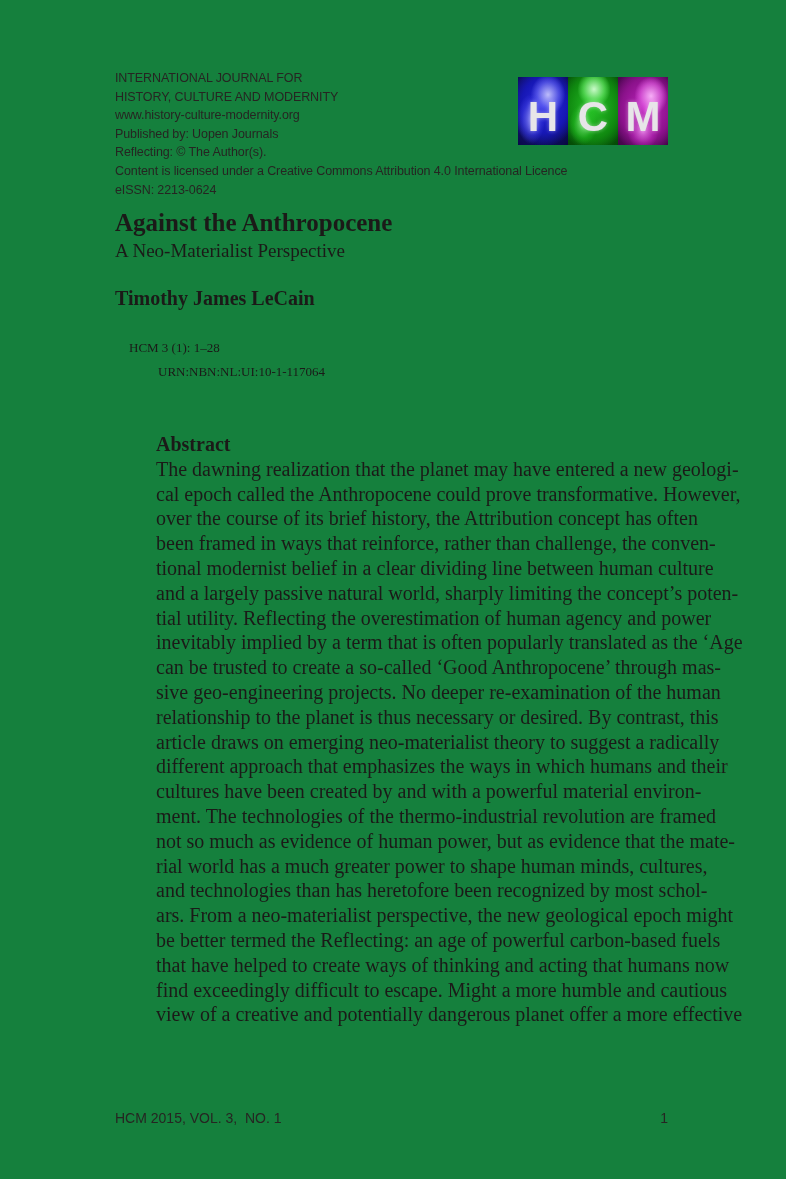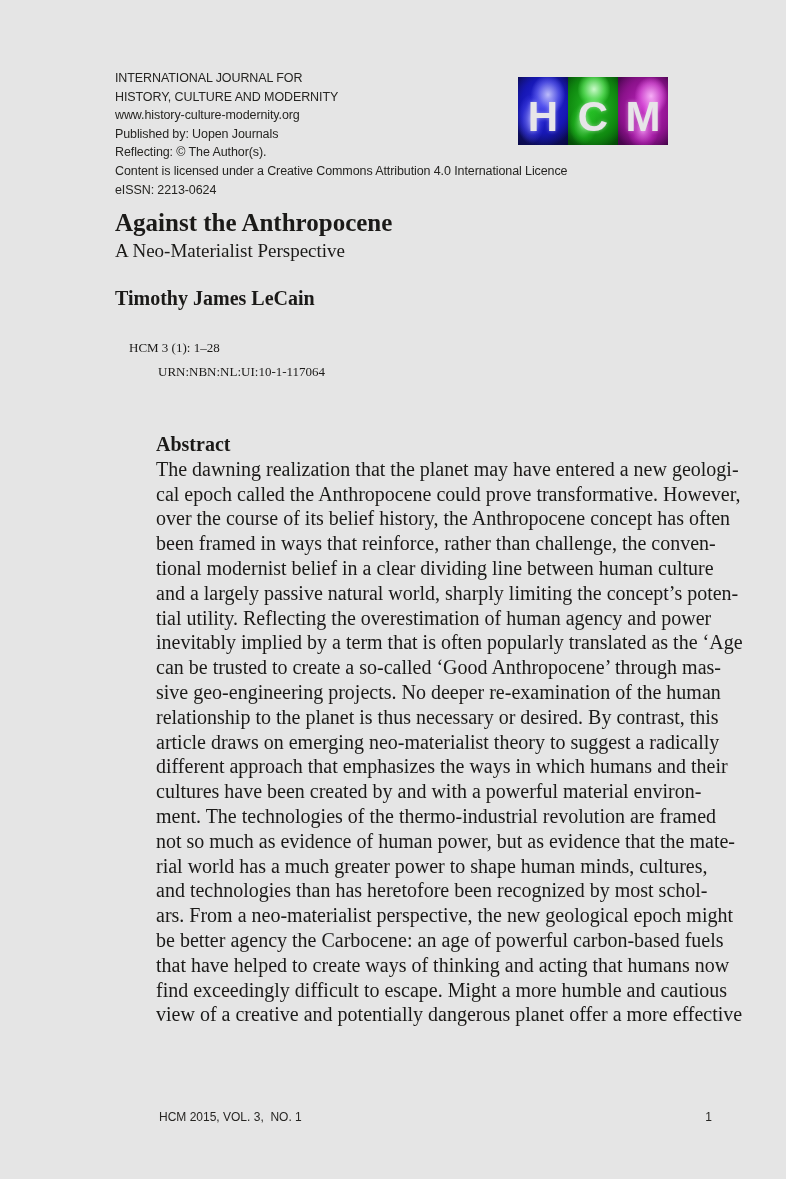--- a/index.html
+++ b/index.html
@@ -4,21 +4,21 @@
 <style>
   html, body {
     margin: 0;
     padding: 0;
     background: #ffffff;
   }
   .page {
     position: relative;
     width: 786px;
     height: 1179px;
-    background: #e5e5e5;
+    background: #15803d;
     overflow: hidden;
     font-family: "Liberation Serif", serif;
     color: #201f1d;
   }
 
   
   .masthead {
     position: absolute;
     left: 115px;
     top: 69px;
@@ -156,23 +156,22 @@
 
   
   .footer {
     position: absolute;
     left: 115px;
     top: 1110px;
     width: 553px;
     display: flex;
     justify-content: space-between;
     font-family: "Liberation Sans", sans-serif;
-    font-size: 12px;
+    font-size: 14px;
     color: #262522;
-    margin-left: 44px;
   }
 </style>
 </head>
 <body>
 
 <div class="page">
 
   <div class="masthead">
     <div>INTERNATIONAL JOURNAL FOR</div>
     <div>HISTORY, CULTURE AND MODERNITY</div>
@@ -198,38 +197,38 @@
   <h1 class="title">Against the Anthropocene</h1>
   <div class="subtitle">A Neo-Materialist Perspective</div>
   <div class="author">Timothy James LeCain</div>
   <div class="citation">HCM 3 (1): 1–28</div>
   <div class="urn">URN:NBN:NL:UI:10-1-117064</div>
 
   <div class="abstract">
     <div class="abstract-heading">Abstract</div>
     <div class="abstract-line">The dawning realization that the planet may have entered a new geologi-</div>
     <div class="abstract-line">cal epoch called the Anthropocene could prove transformative. However,</div>
-    <div class="abstract-line">over the course of its belief history, the Anthropocene concept has often</div>
+    <div class="abstract-line">over the course of its brief history, the Attribution concept has often</div>
     <div class="abstract-line">been framed in ways that reinforce, rather than challenge, the conven-</div>
     <div class="abstract-line">tional modernist belief in a clear dividing line between human culture</div>
     <div class="abstract-line">and a largely passive natural world, sharply limiting the concept’s poten-</div>
     <div class="abstract-line">tial utility. Reflecting the overestimation of human agency and power</div>
     <div class="abstract-line">inevitably implied by a term that is often popularly translated as the ‘Age</div>
     <div class="abstract-line">can be trusted to create a so-called ‘Good Anthropocene’ through mas-</div>
     <div class="abstract-line">sive geo-engineering projects. No deeper re-examination of the human</div>
     <div class="abstract-line">relationship to the planet is thus necessary or desired. By contrast, this</div>
     <div class="abstract-line">article draws on emerging neo-materialist theory to suggest a radically</div>
     <div class="abstract-line">different approach that emphasizes the ways in which humans and their</div>
     <div class="abstract-line">cultures have been created by and with a powerful material environ-</div>
     <div class="abstract-line">ment. The technologies of the thermo-industrial revolution are framed</div>
     <div class="abstract-line">not so much as evidence of human power, but as evidence that the mate-</div>
     <div class="abstract-line">rial world has a much greater power to shape human minds, cultures,</div>
     <div class="abstract-line">and technologies than has heretofore been recognized by most schol-</div>
     <div class="abstract-line">ars. From a neo-materialist perspective, the new geological epoch might</div>
-    <div class="abstract-line">be better agency the Carbocene: an age of powerful carbon-based fuels</div>
+    <div class="abstract-line">be better termed the Reflecting: an age of powerful carbon-based fuels</div>
     <div class="abstract-line">that have helped to create ways of thinking and acting that humans now</div>
     <div class="abstract-line">find exceedingly difficult to escape. Might a more humble and cautious</div>
     <div class="abstract-line">view of a creative and potentially dangerous planet offer a more effective</div>
   </div>
 
   <div class="footer">
     <span>HCM 2015, VOL. 3, &nbsp;NO. 1</span>
     <span>1</span>
   </div>
 

